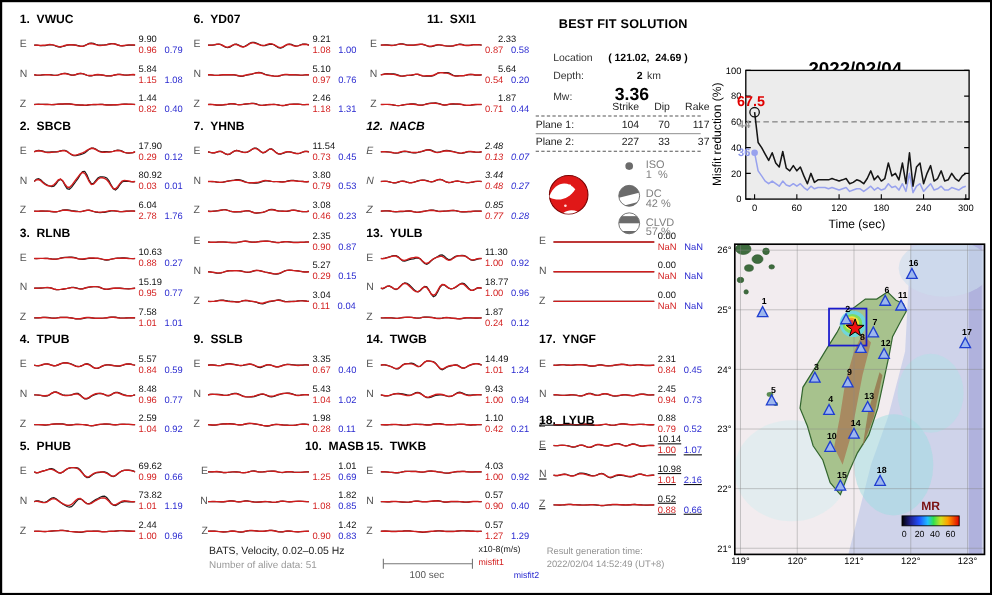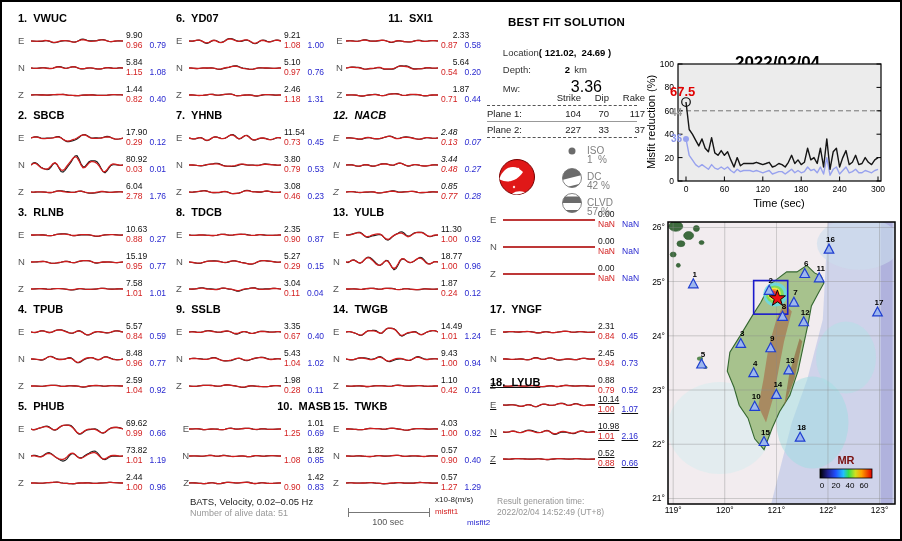--- a/index.html
+++ b/index.html
@@ -13,24 +13,24 @@
   .ch{width:13px;font-size:9.5px;color:#555;}
   .wave{display:block;}
   .nums{margin-left:3px;font-size:8.5px;line-height:9.5px;white-space:nowrap;display:inline-block;}
   .amp{color:#111;}
   .m1{color:#d31f1f;}
   .m2{color:#2a2ad0;margin-left:7px;}
   
   #bestfit{position:absolute;left:487px;top:16px;width:152px;height:200px;}
   .bf-title{position:absolute;top:0;left:0;font-size:11.5px;font-weight:bold;letter-spacing:.2px;color:#000;margin-left:21px;}
   .bf-row{position:absolute;left:0;font-size:9.5px;color:#333;white-space:pre;}
-  .bf-label{display:inline-block;width:36px;color:#333;}
+  .bf-label{display:inline-block;width:50px;color:#333;}
   .bf-val{font-weight:bold;color:#000;}
   .bf-unit{margin-left:4px;color:#333;}
-  .bf-mw{font-weight:normal;font-size:16px;color:#000;margin-left:32px;}
+  .bf-mw{font-weight:bold;font-size:16px;color:#000;margin-left:6px;}
   .bf-table{position:absolute;top:74px;left:0;width:150px;font-size:9.5px;color:#222;}
   .bf-tr{display:grid;grid-template-columns:52px 42px 28px 36px;padding:2px 0;}
   .bf-tr span:nth-child(2),.bf-tr span:nth-child(3),.bf-tr span:nth-child(4){text-align:right;}
   .bf-thead{border-bottom:1px dashed #555;}
   .bf-r1{border-bottom:1px solid #999;}
   .bf-r2{border-bottom:1px dashed #555;}
   .bf-balls{position:absolute;top:118px;left:0;}
   .dec-label{position:absolute;left:100px;font-size:10px;line-height:9px;color:#808080;white-space:pre;}
   
   #hdate{position:absolute;left:655px;top:8px;width:245px;text-align:center;
@@ -240,21 +240,20 @@
         <div class="st-row">
           <span class="ch">Z</span>
           <svg class="wave" width="92" height="26">
             <polyline points="0,13.0 2,13.2 4,13.1 6,12.9 8,12.7 10,12.5 12,12.1 14,11.7 16,11.6 18,12.1 20,12.8 22,13.4 24,13.6 26,13.6 28,13.6 30,13.6 32,13.3 34,12.8 36,12.5 38,12.8 40,13.6 42,14.4 44,14.7 46,14.5 48,14.3 50,14.1 52,13.5 54,12.6 56,11.6 58,11.3 60,11.6 62,12.3 64,12.7 66,12.8 68,12.9 70,13.1 72,13.1 74,12.7 76,12.3 78,12.0 80,12.3 82,12.7 84,13.1 86,13.3 88,13.4 90,13.3 92,13.0" fill="none" stroke="#1a1a1a" stroke-width="1.1"></polyline>
             <polyline points="0,13.0 2,13.2 4,13.1 6,12.9 8,12.7 10,12.4 12,12.1 14,11.8 16,11.8 18,12.2 20,12.9 22,13.4 24,13.5 26,13.5 28,13.4 30,13.3 32,13.0 34,12.7 36,12.5 38,12.9 40,13.7 42,14.4 44,14.7 46,14.5 48,14.3 50,13.9 52,13.4 54,12.5 56,11.8 58,11.6 60,11.9 62,12.4 64,12.8 66,12.9 68,13.0 70,13.0 72,12.9 74,12.6 76,12.2 78,12.0 80,12.3 82,12.8 84,13.1 86,13.3 88,13.4 90,13.3 92,13.0" fill="none" stroke="#cf1d1d" stroke-width="1.3"></polyline>
           </svg>
           <span class="nums"><span class="amp">3.08</span><br><span class="m1">0.46</span><span class="m2">0.23</span></span>
         </div>
       </div>
       <div class="station" style="left: 176px; top: 206px;">
-        <div class="st-title">8.  TDCB</div>
         <div class="st-row">
           <span class="ch">E</span>
           <svg class="wave" width="92" height="26">
             <polyline points="0,13.0 2,13.2 4,13.3 6,13.3 8,13.2 10,13.0 12,13.0 14,13.0 16,13.1 18,13.3 20,13.4 22,13.5 24,13.6 26,13.5 28,13.2 30,12.8 32,12.4 34,12.2 36,12.4 38,12.8 40,13.1 42,13.2 44,13.0 46,12.7 48,12.5 50,12.3 52,12.2 54,12.2 56,12.3 58,12.6 60,13.0 62,13.4 64,13.5 66,13.3 68,13.0 70,12.7 72,12.7 74,12.9 76,13.1 78,13.3 80,13.4 82,13.4 84,13.4 86,13.3 88,13.2 90,13.0 92,13.0" fill="none" stroke="#1a1a1a" stroke-width="1.1"></polyline>
             <polyline points="0,13.0 2,13.2 4,13.3 6,13.3 8,13.1 10,13.0 12,12.9 14,13.0 16,13.1 18,13.3 20,13.4 22,13.5 24,13.5 26,13.4 28,13.1 30,12.7 32,12.4 34,12.3 36,12.5 38,12.8 40,13.1 42,13.2 44,13.0 46,12.7 48,12.5 50,12.3 52,12.2 54,12.3 56,12.4 58,12.8 60,13.1 62,13.4 64,13.4 66,13.3 68,13.0 70,12.7 72,12.7 74,12.9 76,13.2 78,13.4 80,13.4 82,13.4 84,13.3 86,13.2 88,13.1 90,13.0 92,13.0" fill="none" stroke="#cf1d1d" stroke-width="1.3"></polyline>
           </svg>
           <span class="nums"><span class="amp">2.35</span><br><span class="m1">0.90</span><span class="m2">0.87</span></span>
         </div>
         <div class="st-row">
           <span class="ch">N</span>

